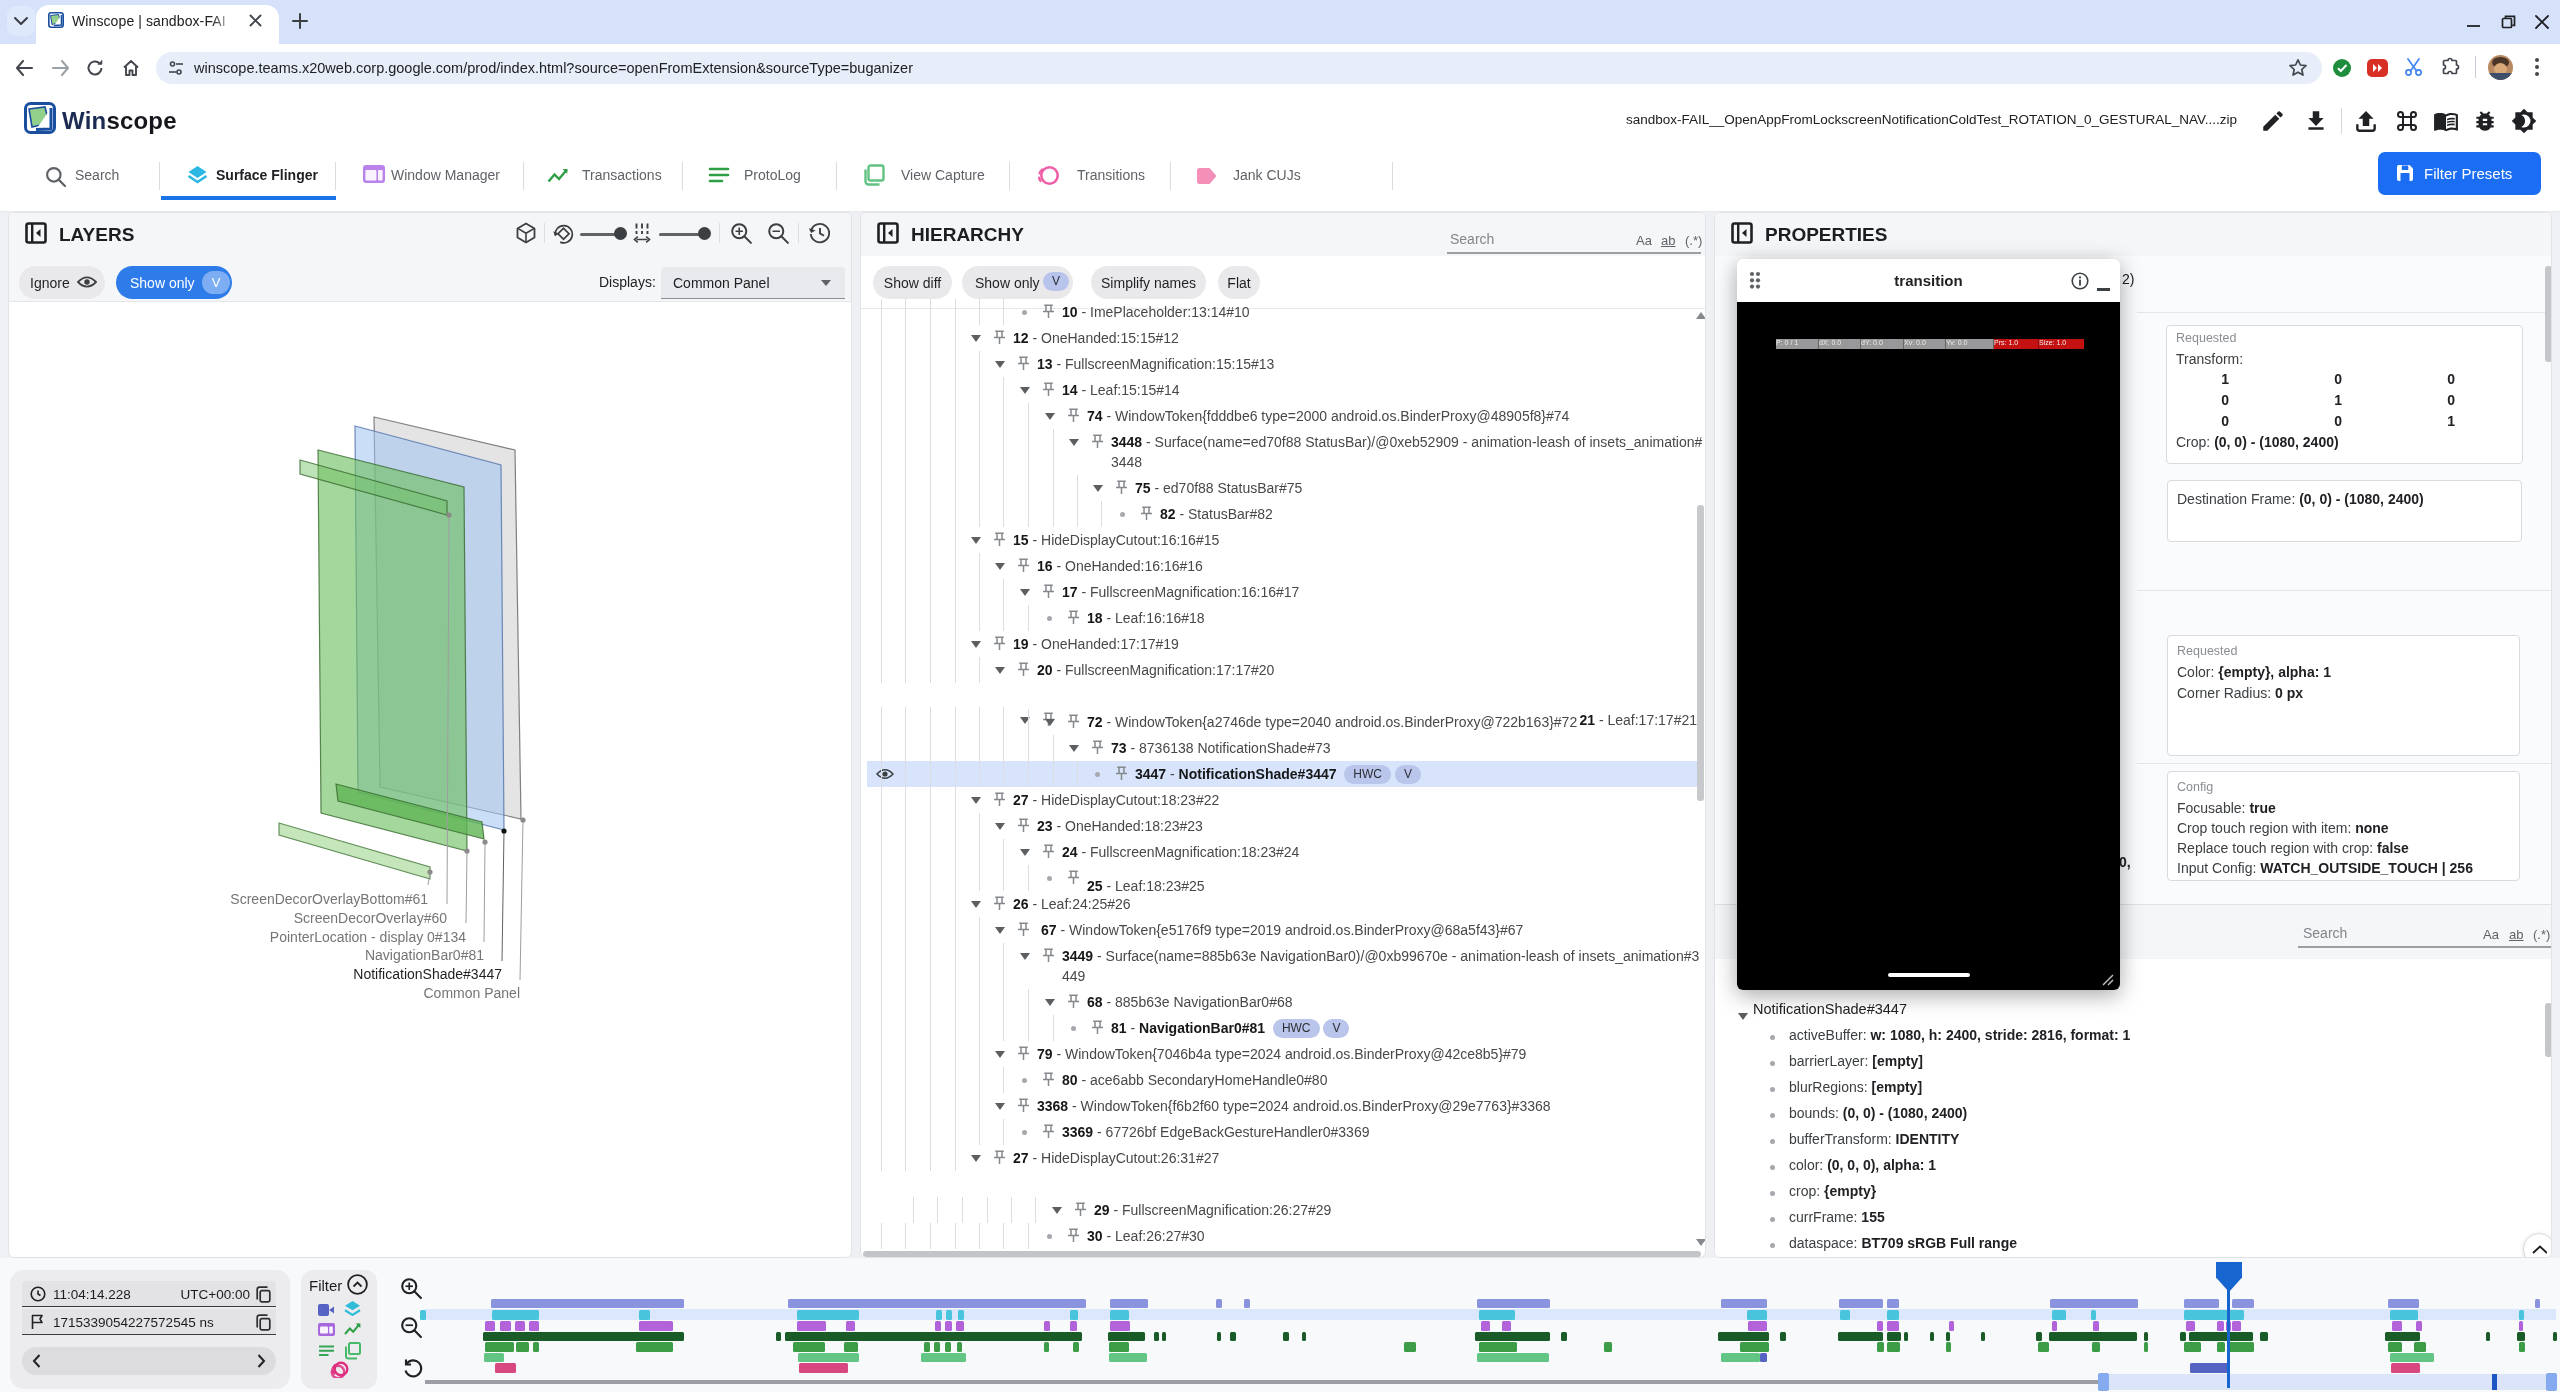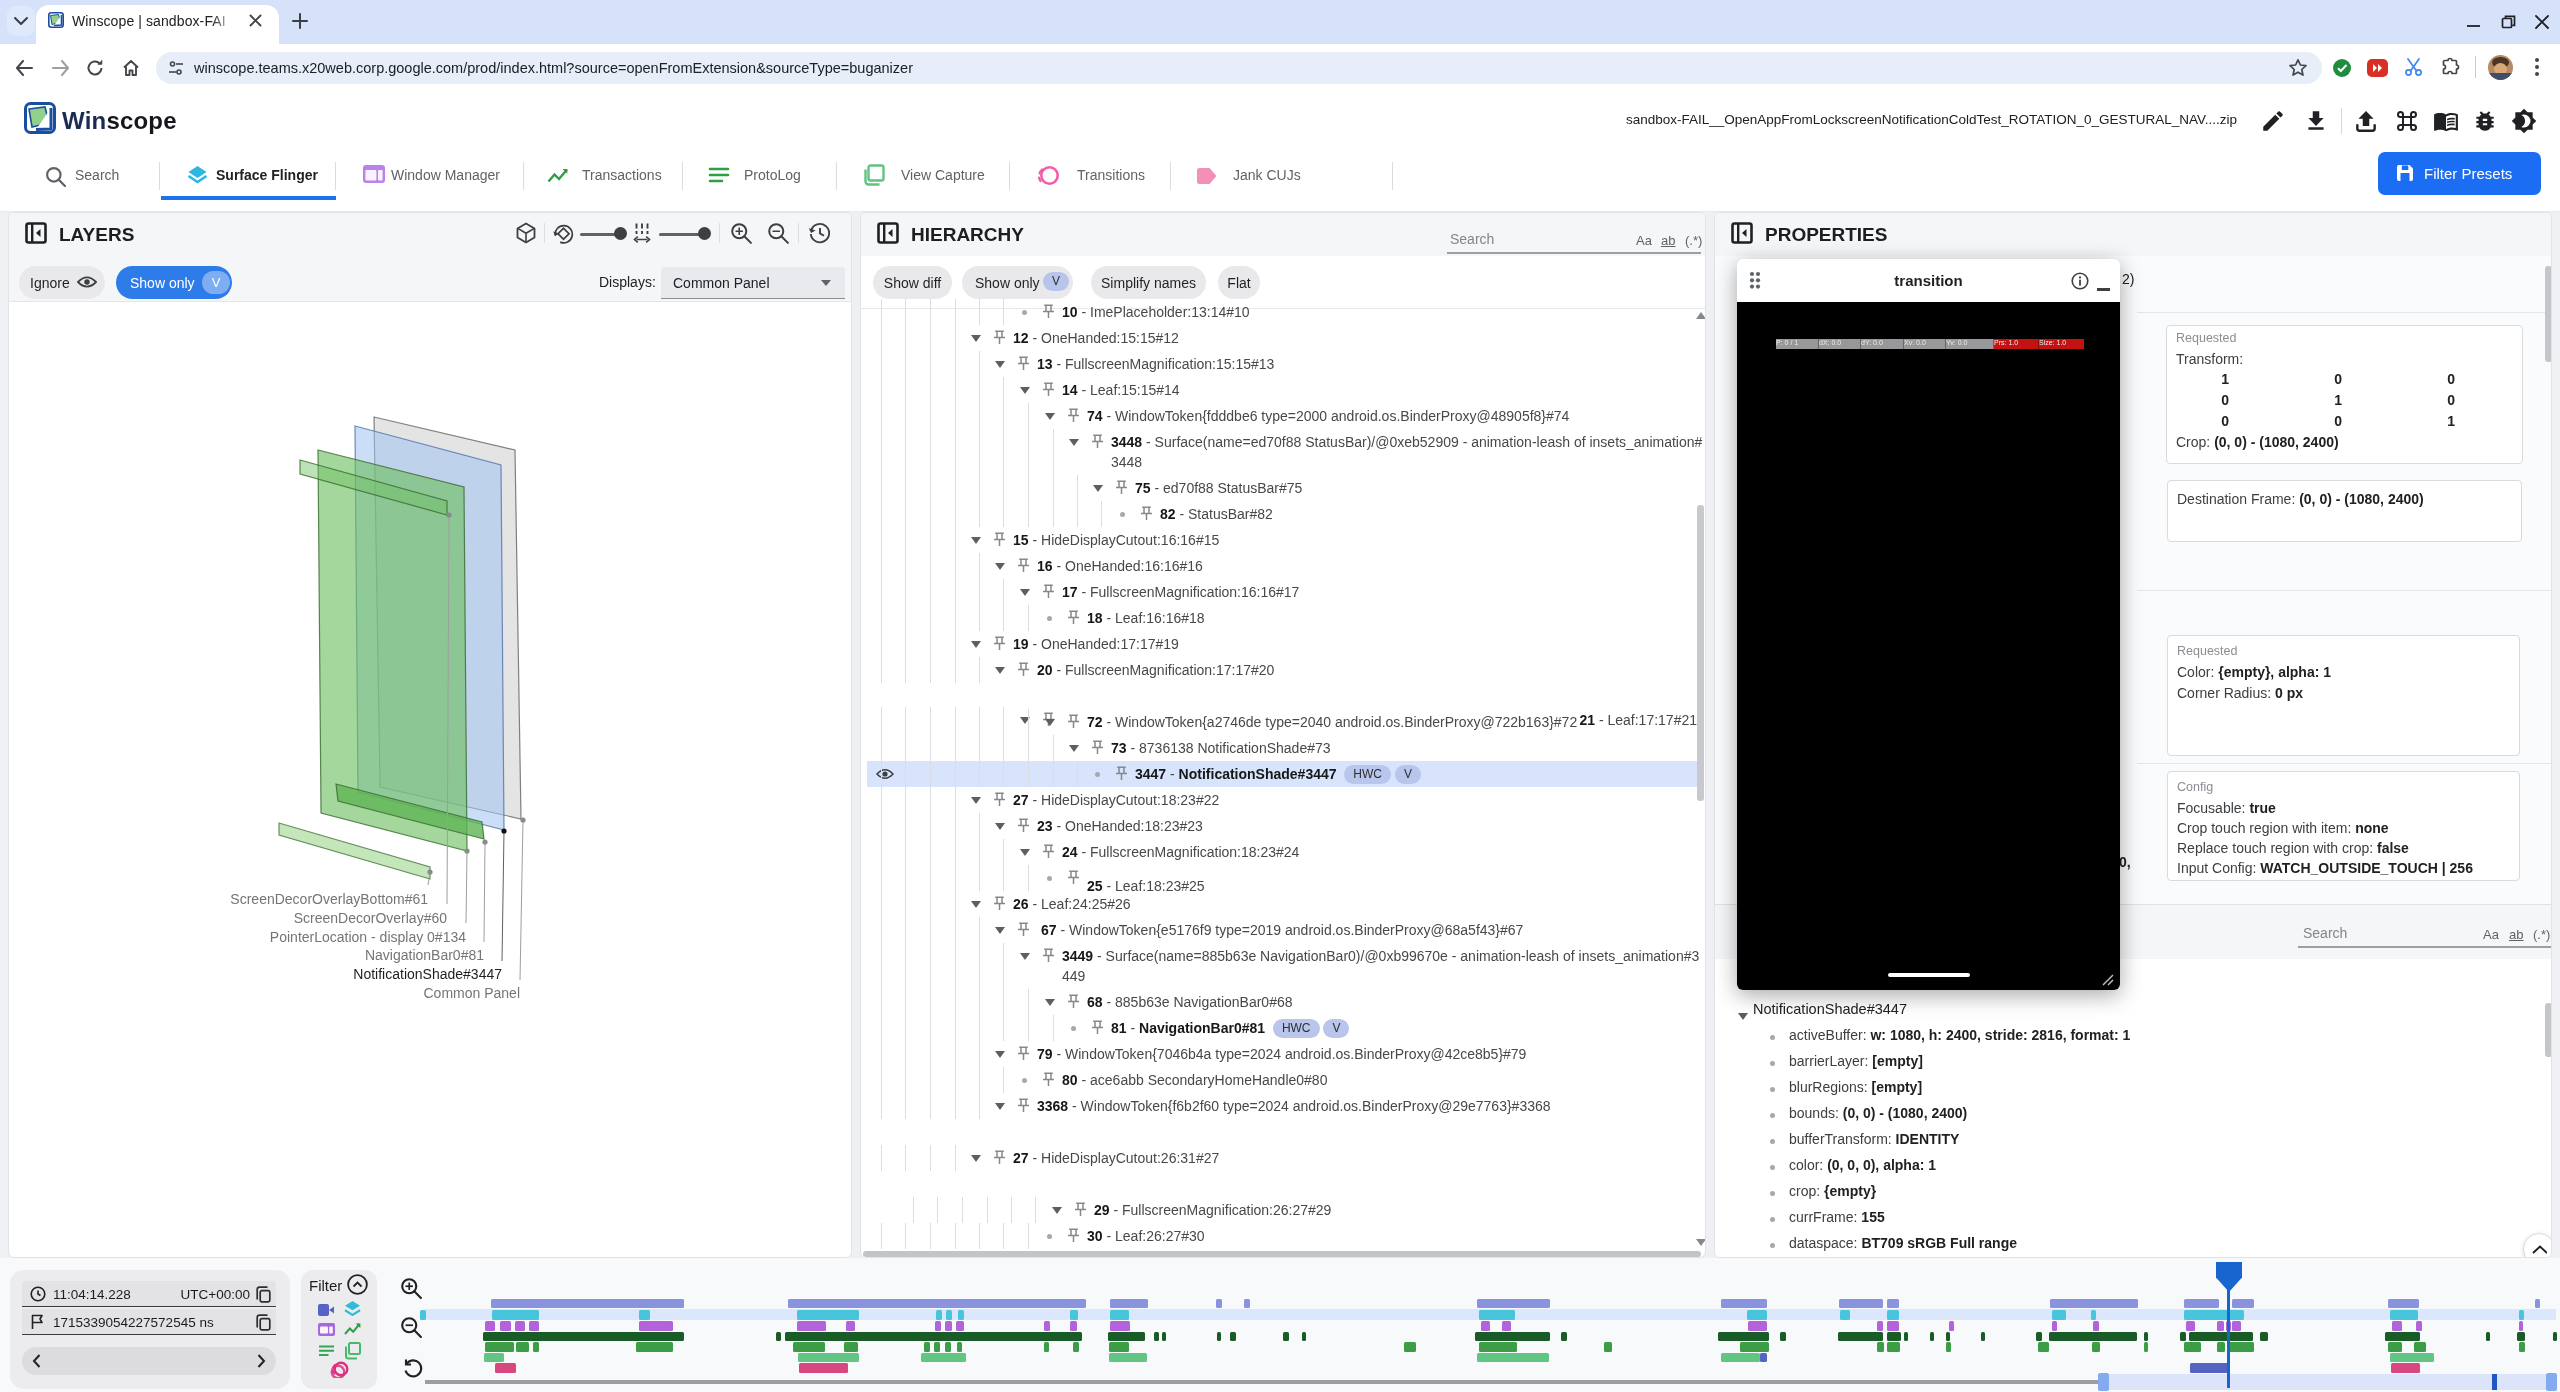--- a/index.html
+++ b/index.html
@@ -749,20 +749,35 @@
       <div class="g" style="left:69px"></div>
       <div class="g" style="left:94px"></div>
       <div class="g" style="left:118px"></div>
       <div class="tri" style="left:134px;top:10px"></div>
       <div style="position:absolute;left:156px;top:5px">
         <svg width="13" height="16" viewBox="0 0 13 16" style="vertical-align:-2px" fill="none">
           <path d="M2.2 1.2h8.6M4 1.2v6M9 1.2v6M1 7.6h11M6.5 7.6v6.5" stroke="#85888c" stroke-width="1.5"></path>
         </svg>
       </div>
       <div class="a" style="left:176px;top:0;width:660px;"><span class="num">3368</span> - <span style="">WindowToken{f6b2f60 type=2024 android.os.BinderProxy@29e7763}#3368</span></div>
+    </div>
+<div class="row" style="top:906px;height:26px;">
+      <div class="g" style="left:20px"></div>
+      <div class="g" style="left:44px"></div>
+      <div class="g" style="left:69px"></div>
+      <div class="g" style="left:94px"></div>
+      <div class="g" style="left:118px"></div>
+      <div class="g" style="left:142px"></div>
+      <div class="dot" style="left:161px;top:11px"></div>
+      <div style="position:absolute;left:181px;top:5px">
+        <svg width="13" height="16" viewBox="0 0 13 16" style="vertical-align:-2px" fill="none">
+          <path d="M2.2 1.2h8.6M4 1.2v6M9 1.2v6M1 7.6h11M6.5 7.6v6.5" stroke="#85888c" stroke-width="1.5"></path>
+        </svg>
+      </div>
+      <div class="a" style="left:201px;top:0;width:635px;"><span class="num">3369</span> - <span style="">67726bf EdgeBackGestureHandler0#3369</span></div>
     </div>
 <div class="row" style="top:932px;height:26px;">
       <div class="g" style="left:20px"></div>
       <div class="g" style="left:44px"></div>
       <div class="g" style="left:69px"></div>
       <div class="g" style="left:94px"></div>
       <div class="tri" style="left:110px;top:10px"></div>
       <div style="position:absolute;left:132px;top:5px">
         <svg width="13" height="16" viewBox="0 0 13 16" style="vertical-align:-2px" fill="none">
           <path d="M2.2 1.2h8.6M4 1.2v6M9 1.2v6M1 7.6h11M6.5 7.6v6.5" stroke="#85888c" stroke-width="1.5"></path>

